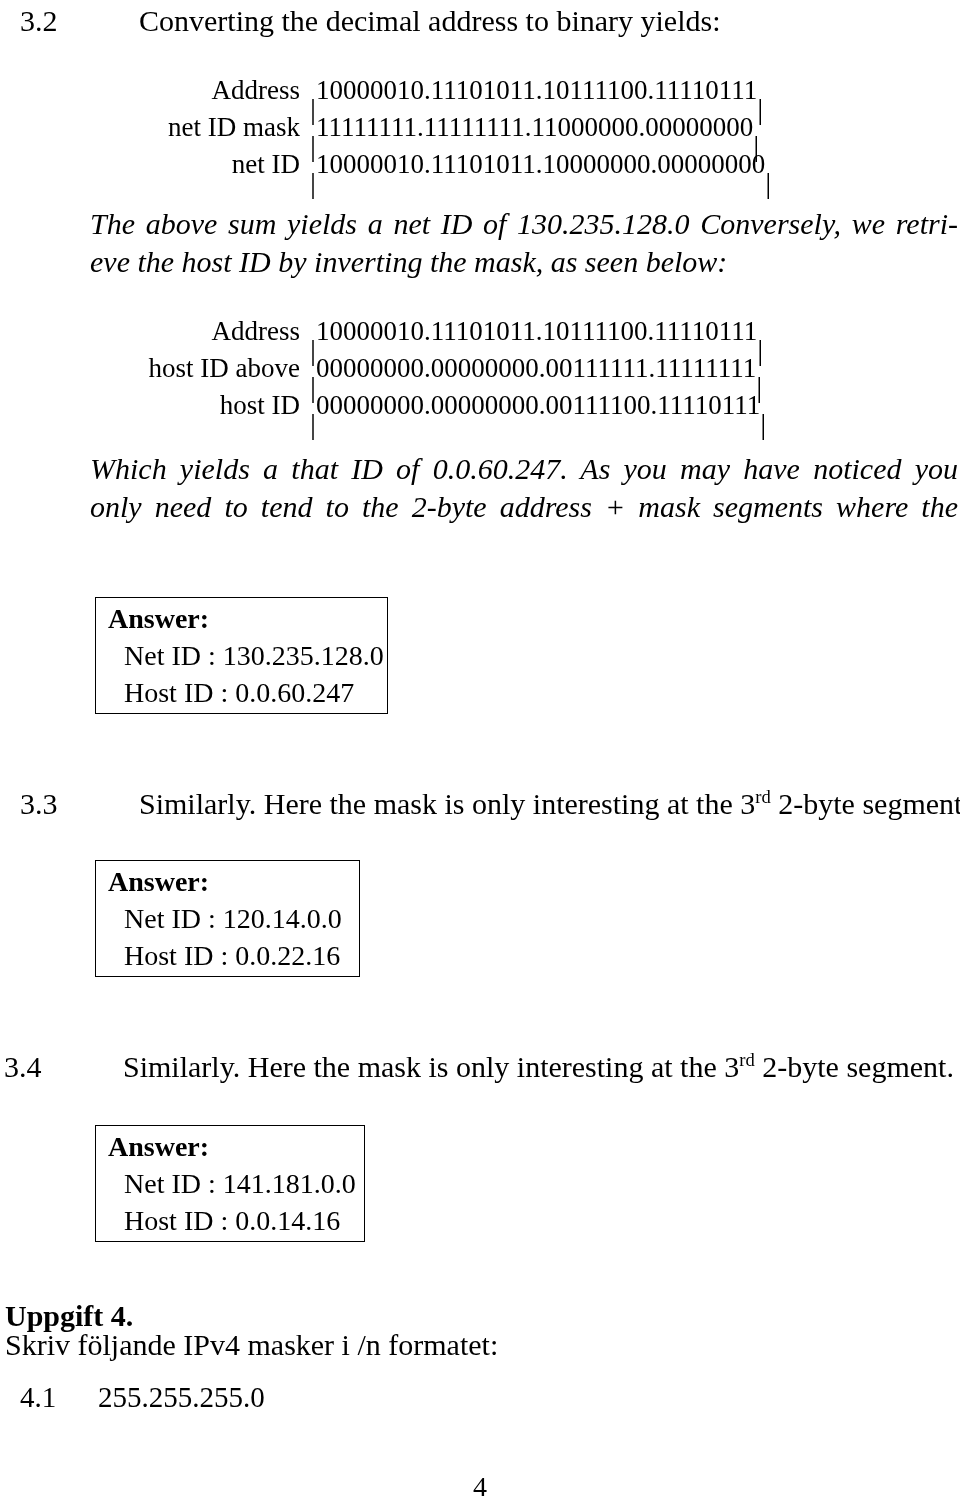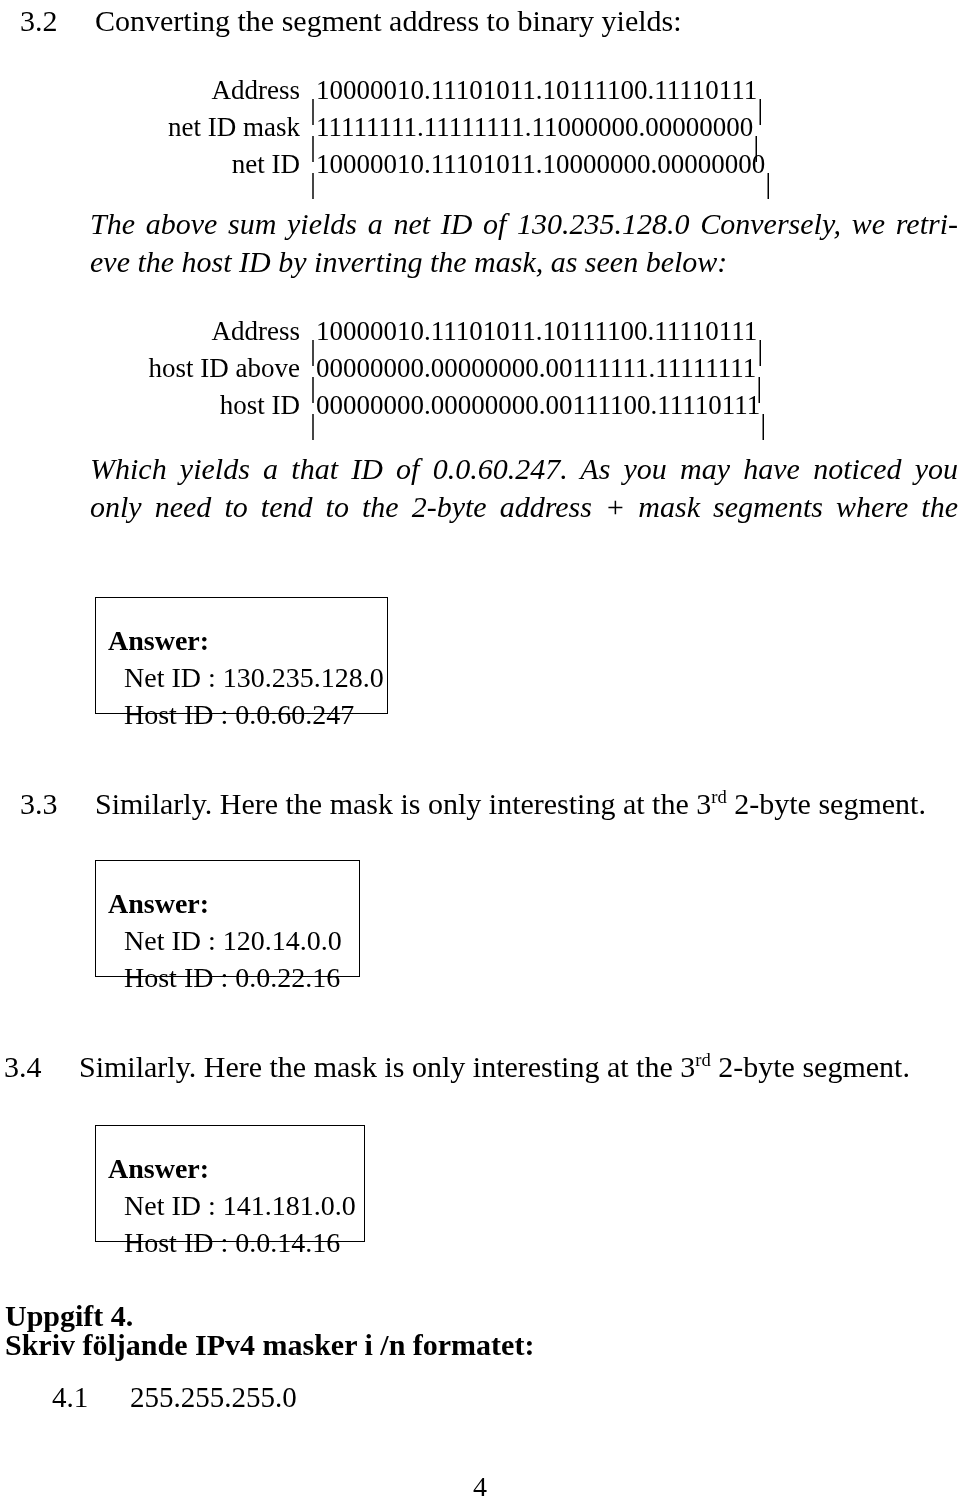--- a/index.html
+++ b/index.html
@@ -22,20 +22,21 @@
     height: 1511px;
   }
 
   
   .section {
     position: absolute;
     display: flex;
     align-items: baseline;
     font-size: 30px;
     line-height: 38px;
+    gap: 44px;
   }
   .section .sec-num {
     width: 75px;
     flex: 0 0 75px;
   }
   .section .sec-text {
     white-space: nowrap;
   }
 
   
@@ -80,21 +81,21 @@
     font-size: 30px;
     line-height: 0;
     vertical-align: baseline;
   }
 
   
   .answer-box {
     position: absolute;
     border: 1.6px solid #000000;
     box-sizing: border-box;
-    padding: 24px 12px 8px 12px;
+    padding: 2px 12px 8px 12px;
     font-size: 28px;
     line-height: 37px;
     background: #ffffff;
   }
   .answer-box .a-title {
     font-weight: bold;
     display: block;
     white-space: nowrap;
   }
   .answer-box .a-line {
@@ -119,21 +120,20 @@
   }
 
   
   .subitem {
     position: absolute;
     display: flex;
     align-items: flex-start;
     font-size: 29px;
     line-height: 38px;
     white-space: nowrap;
-    margin-left: 32px;
   }
   .subitem .sub-num {
     width: 78px;
     flex: 0 0 78px;
   }
 
   
   sup.ord {
     font-size: 0.62em;
     vertical-align: super;
@@ -149,21 +149,21 @@
     line-height: 34px;
   }
 </style>
 </head>
 <body>
 
 <div class="page">
 
   <div class="section" style="left:20px; top:2px;">
     <span class="sec-num">3.2</span>
-    <span class="sec-text">Converting the segment address to binary yields:</span>
+    <span class="sec-text">Converting the decimal address to binary yields:</span>
   </div>
 
   <div class="bintable" style="left:145px; top:72px;">
     <div class="brow">
       <span class="blabel">Address</span>
       <span class="bar">|</span>
         <span class="bval">10000010.11101011.10111100.11110111</span>
         <span class="bar">|</span>
     </div>
     <div class="brow">
@@ -233,21 +233,21 @@
     <span class="sec-text"><span>Similarly. Here the mask is only interesting at the 3</span><sup class="ord">rd</sup><span> 2-byte segment.</span></span>
   </div>
 
   <div class="answer-box" style="left:95px; top:1125px; width:270px; height:117px;">
     <span class="a-title">Answer:</span>
     <span class="a-line">Net ID : 141.181.0.0</span>
     <span class="a-line">Host ID : 0.0.14.16</span>
   </div>
 
   <div class="bold-heading" style="left:5px; top:1285px;margin-top:12px;">Uppgift 4.</div>
-  <div class="plain-line" style="left:5px; top:1326px;font-weight:bold;">Skriv följande IPv4 masker i /n formatet:</div>
+  <div class="plain-line" style="left:5px; top:1326px;">Skriv följande IPv4 masker i /n formatet:</div>
 
   <div class="subitem" style="left:20px; top:1378px;">
     <span class="sub-num">4.1</span>
     <span>255.255.255.0</span>
   </div>
 
   <div class="page-number" style="left:0; top:1470px;">4</div>
 
 </div>
 

